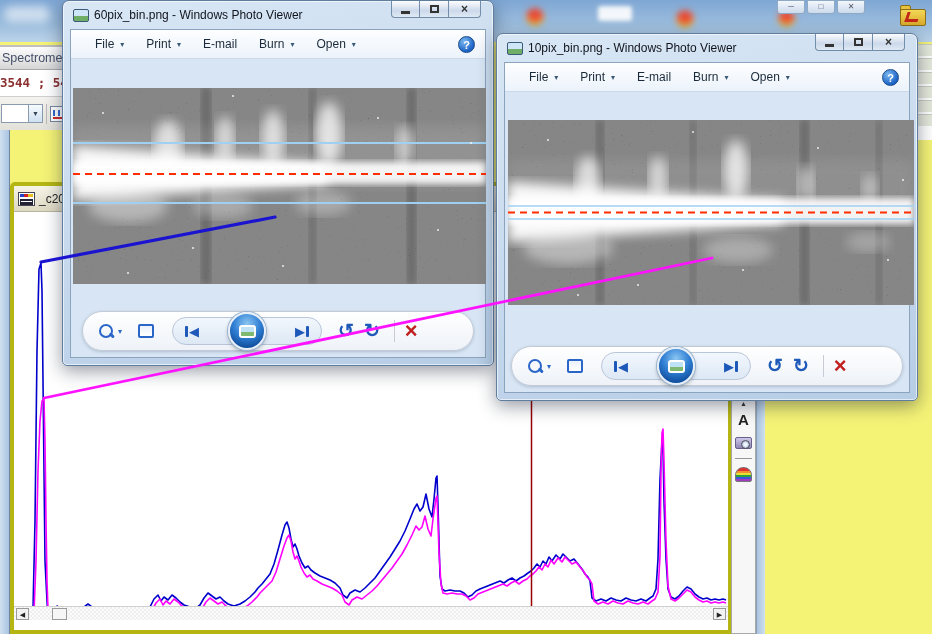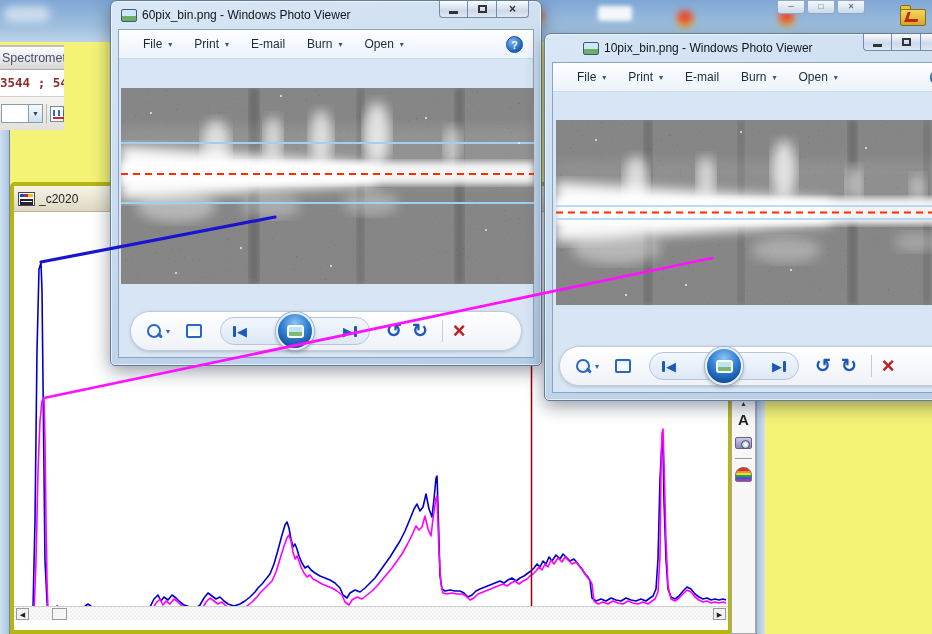--- a/index.html
+++ b/index.html
@@ -92,21 +92,21 @@
   .camera-icon::before{content:"";position:absolute;left:5px;top:2px;width:7px;height:7px;
     border-radius:50%;background:radial-gradient(#eef6ff 30%,#7a90c0);border:1px solid #555;}
   .st-hr{width:17px;height:1px;background:#999;margin-top:9px;}
   .rainbow-icon{width:17px;height:15px;margin-top:8px;border-radius:8px 8px 2px 2px;
     background:linear-gradient(#e03030 0 22%,#f09030 22% 38%,#e8e035 38% 54%,#2ea23a 54% 70%,#3a55e0 70% 86%,#a23ac0 86% 100%);
     border:1px solid #777;}
 
   
   .viewer{position:absolute;background:linear-gradient(165deg,#d9e7f5,#b6cde6);
     border:1px solid #5f7d9c;border-radius:7px 7px 5px 5px;
-    box-shadow:0 5px 18px rgba(20,30,50,.45), inset 0 0 0 1px rgba(255,255,255,.6);margin-left:48px;}
+    box-shadow:0 5px 18px rgba(20,30,50,.45), inset 0 0 0 1px rgba(255,255,255,.6);}
   .v-titlebar{height:28px;display:flex;align-items:center;padding-left:10px;position:relative;}
   .v-app-icon{width:16px;height:13px;border:1px solid #3a5a7a;border-radius:2px;margin-right:5px;
     background:linear-gradient(#cfe6f8 0 55%,#6fae67 55% 100%);flex:0 0 auto;}
   .v-title{font-size:12px;color:#10141c;white-space:nowrap;overflow:hidden;}
   .v-captions{position:absolute;right:12px;top:0;display:flex;}
   .cap-btn{height:17px;background:linear-gradient(#fcfdfe,#ccd9ea 60%,#dfe9f4);
     border:1px solid #718daa;border-top:none;display:flex;align-items:center;justify-content:center;}
   .cap-min{width:29px;border-radius:0 0 0 4px;}
   .cap-max{width:28px;border-left:none;border-right:none;}
   .cap-close{width:33px;border-radius:0 0 4px 0;font-size:12px;font-weight:bold;color:#333;line-height:15px;}
@@ -345,21 +345,21 @@
           </div>
           <span class="tb-rot">↺</span>
           <span class="tb-rot">↻</span>
           <span class="tb-sep"></span>
           <span class="tb-del">×</span>
         </div>
       </div>
     </div>
   </div>
 
-  <div class="viewer z6" style="left:496px;top:33px;width:422px;height:368px;padding-left:28px;">
+  <div class="viewer z6" style="left:496px;top:33px;width:422px;height:368px;">
     <div class="v-titlebar">
       <div class="v-app-icon"></div>
       <div class="v-title">10pix_bin.png - Windows Photo Viewer</div>
       <div class="v-captions">
         <div class="cap-btn cap-min">
             <i></i>
           </div>
         <div class="cap-btn cap-max">
             <i></i>
           </div>

